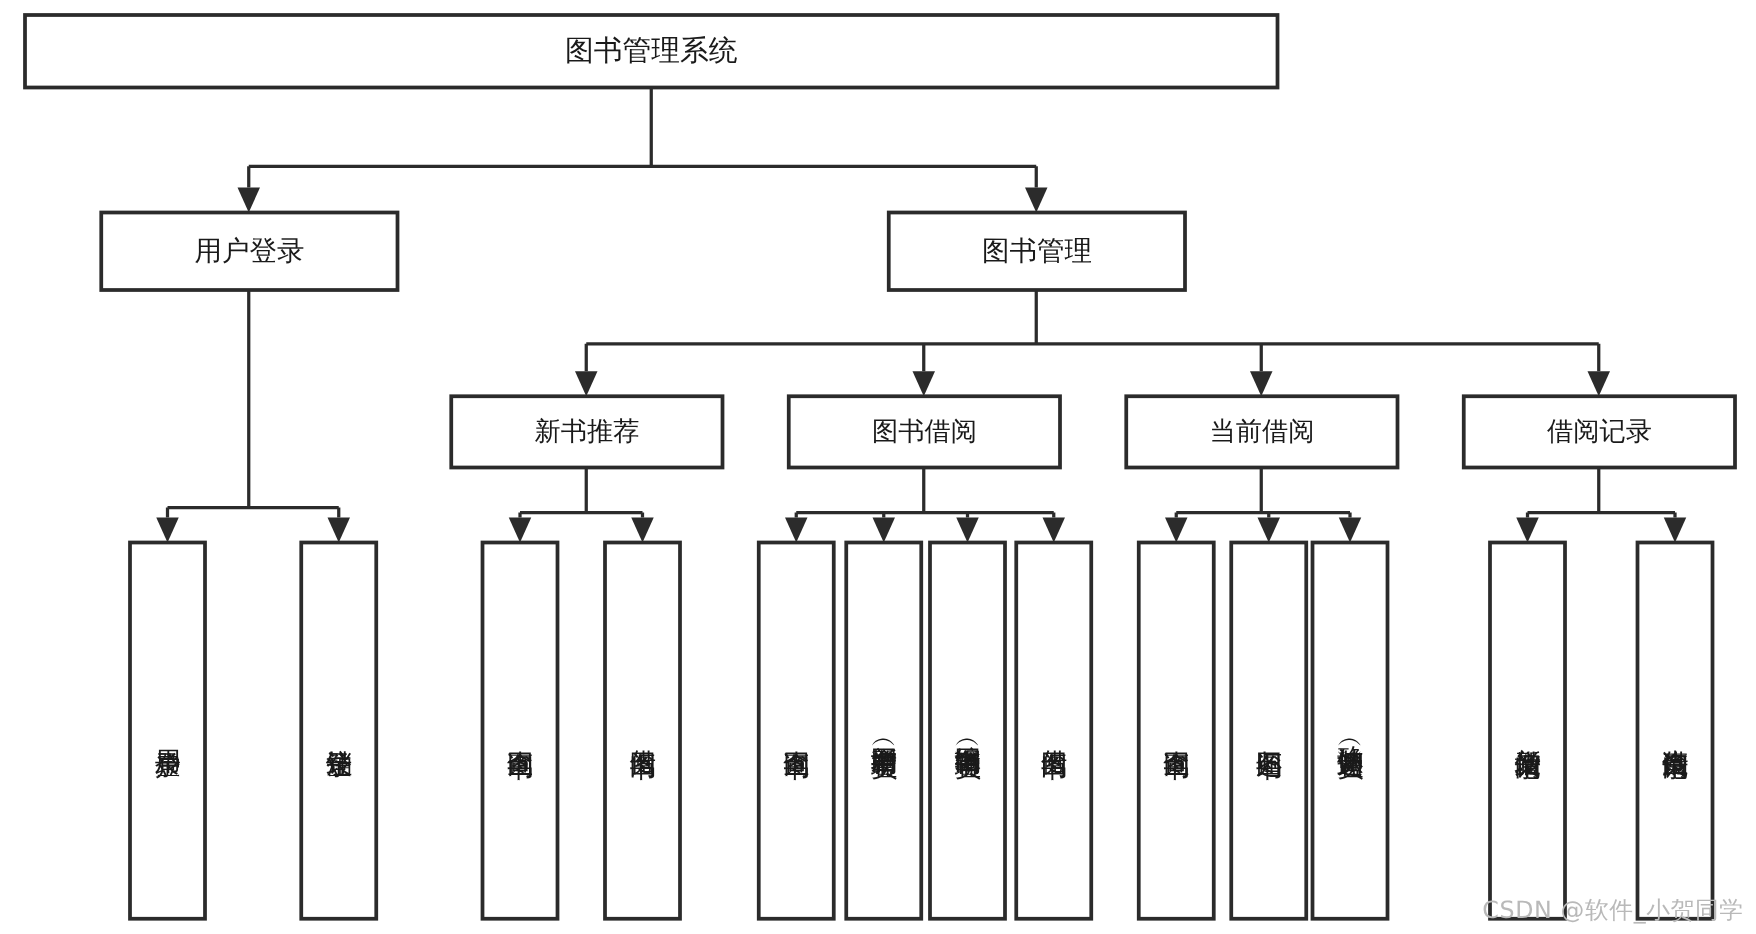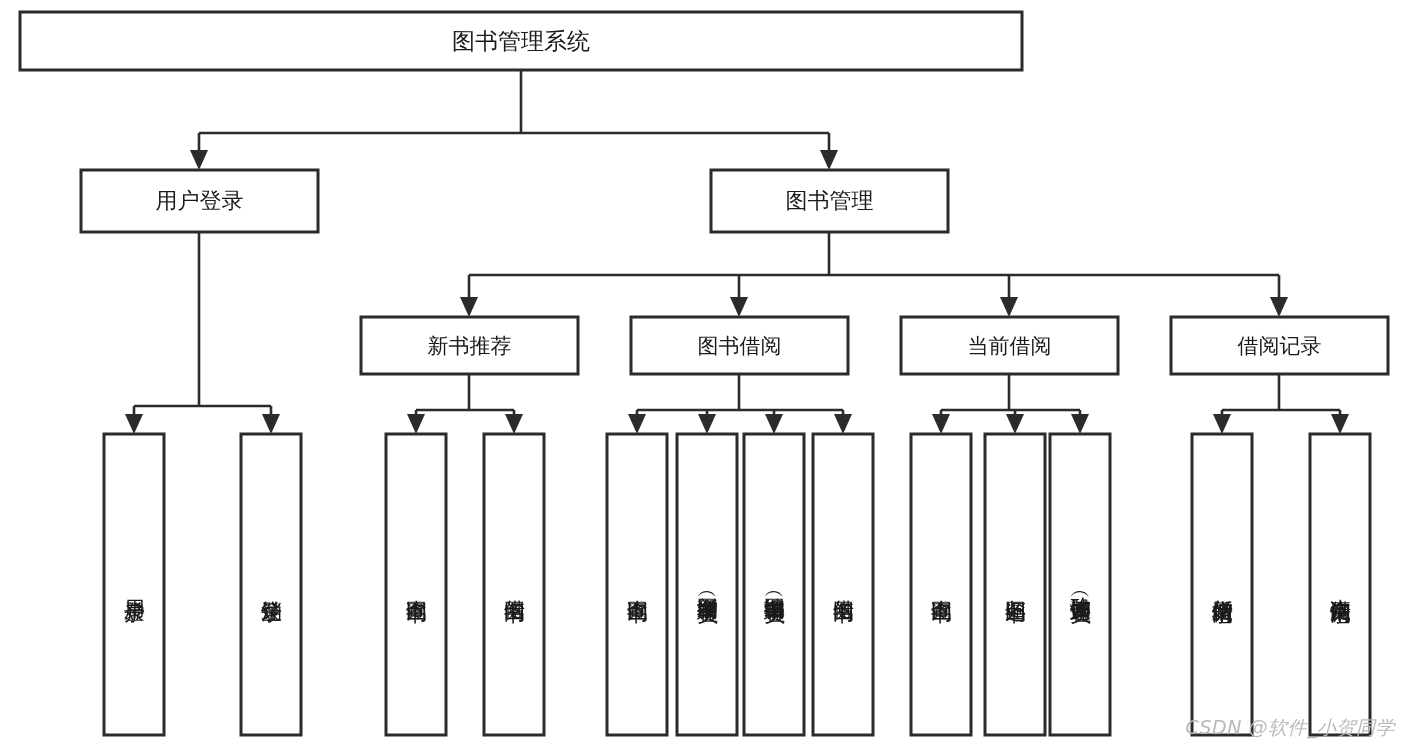--- a/index.html
+++ b/index.html
@@ -77,21 +77,20 @@
   }
   .watermark {
     position: absolute;
     right: 10px;
     bottom: 6px;
     font-family: "DejaVu Sans", "Liberation Sans", sans-serif;
     font-size: 19px;
     color: #b9b9b9;
     white-space: nowrap;
     letter-spacing: 0.5px;
-    font-style: italic;
   }
 </style>
 </head>
 <body>
 
 <div id="diagram-root">
 
   <svg class="diagram-canvas" viewBox="0 0 1405 747">
 
     <g id="edges-layer">

